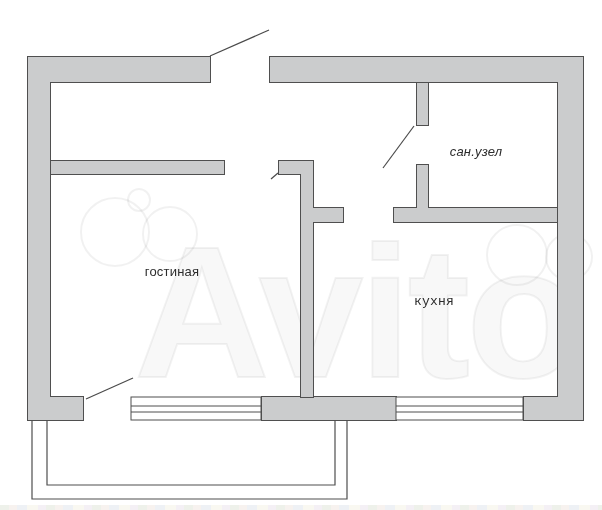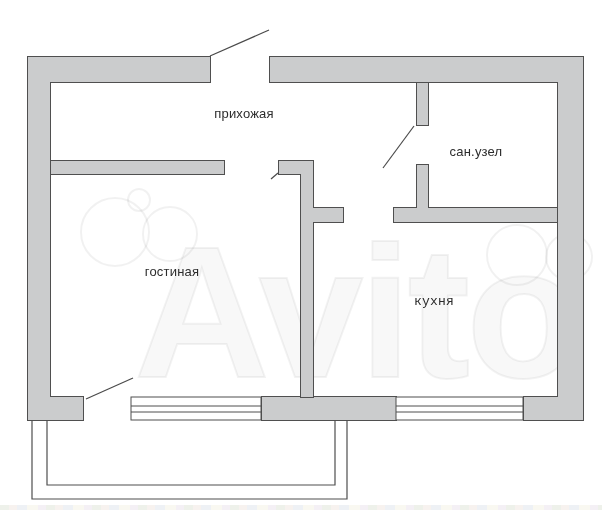--- a/index.html
+++ b/index.html
@@ -78,19 +78,18 @@
     </g>
 
     <g stroke-width="1.2" fill="none" stroke="#4a4a4a">
       <line x1="210" y1="56" x2="269" y2="30"></line>
       <line x1="383" y1="168" x2="414" y2="126"></line>
       <line x1="86" y1="399" x2="133" y2="378"></line>
       <line x1="278" y1="173" x2="271" y2="179"></line>
     </g>
   </svg>
 
-  <div class="room-label" style="left:203px;top:106px;width:82px;">прихожая</div>
-  <div class="room-label" style="left:439px;top:144px;width:74px;">сан.узел</div>
+  <div class="room-label" style="left:439px;top:144px;width:74px;font-style:italic;">сан.узел</div>
   <div class="room-label" style="left:135px;top:264px;width:74px;">гостиная</div>
   <div class="room-label" style="left:404px;top:294px;width:60px;font-family:Liberation Mono, monospace;">кухня</div>
 
   <div class="bottom-noise"></div>
 </div>
 
 </body></html>

